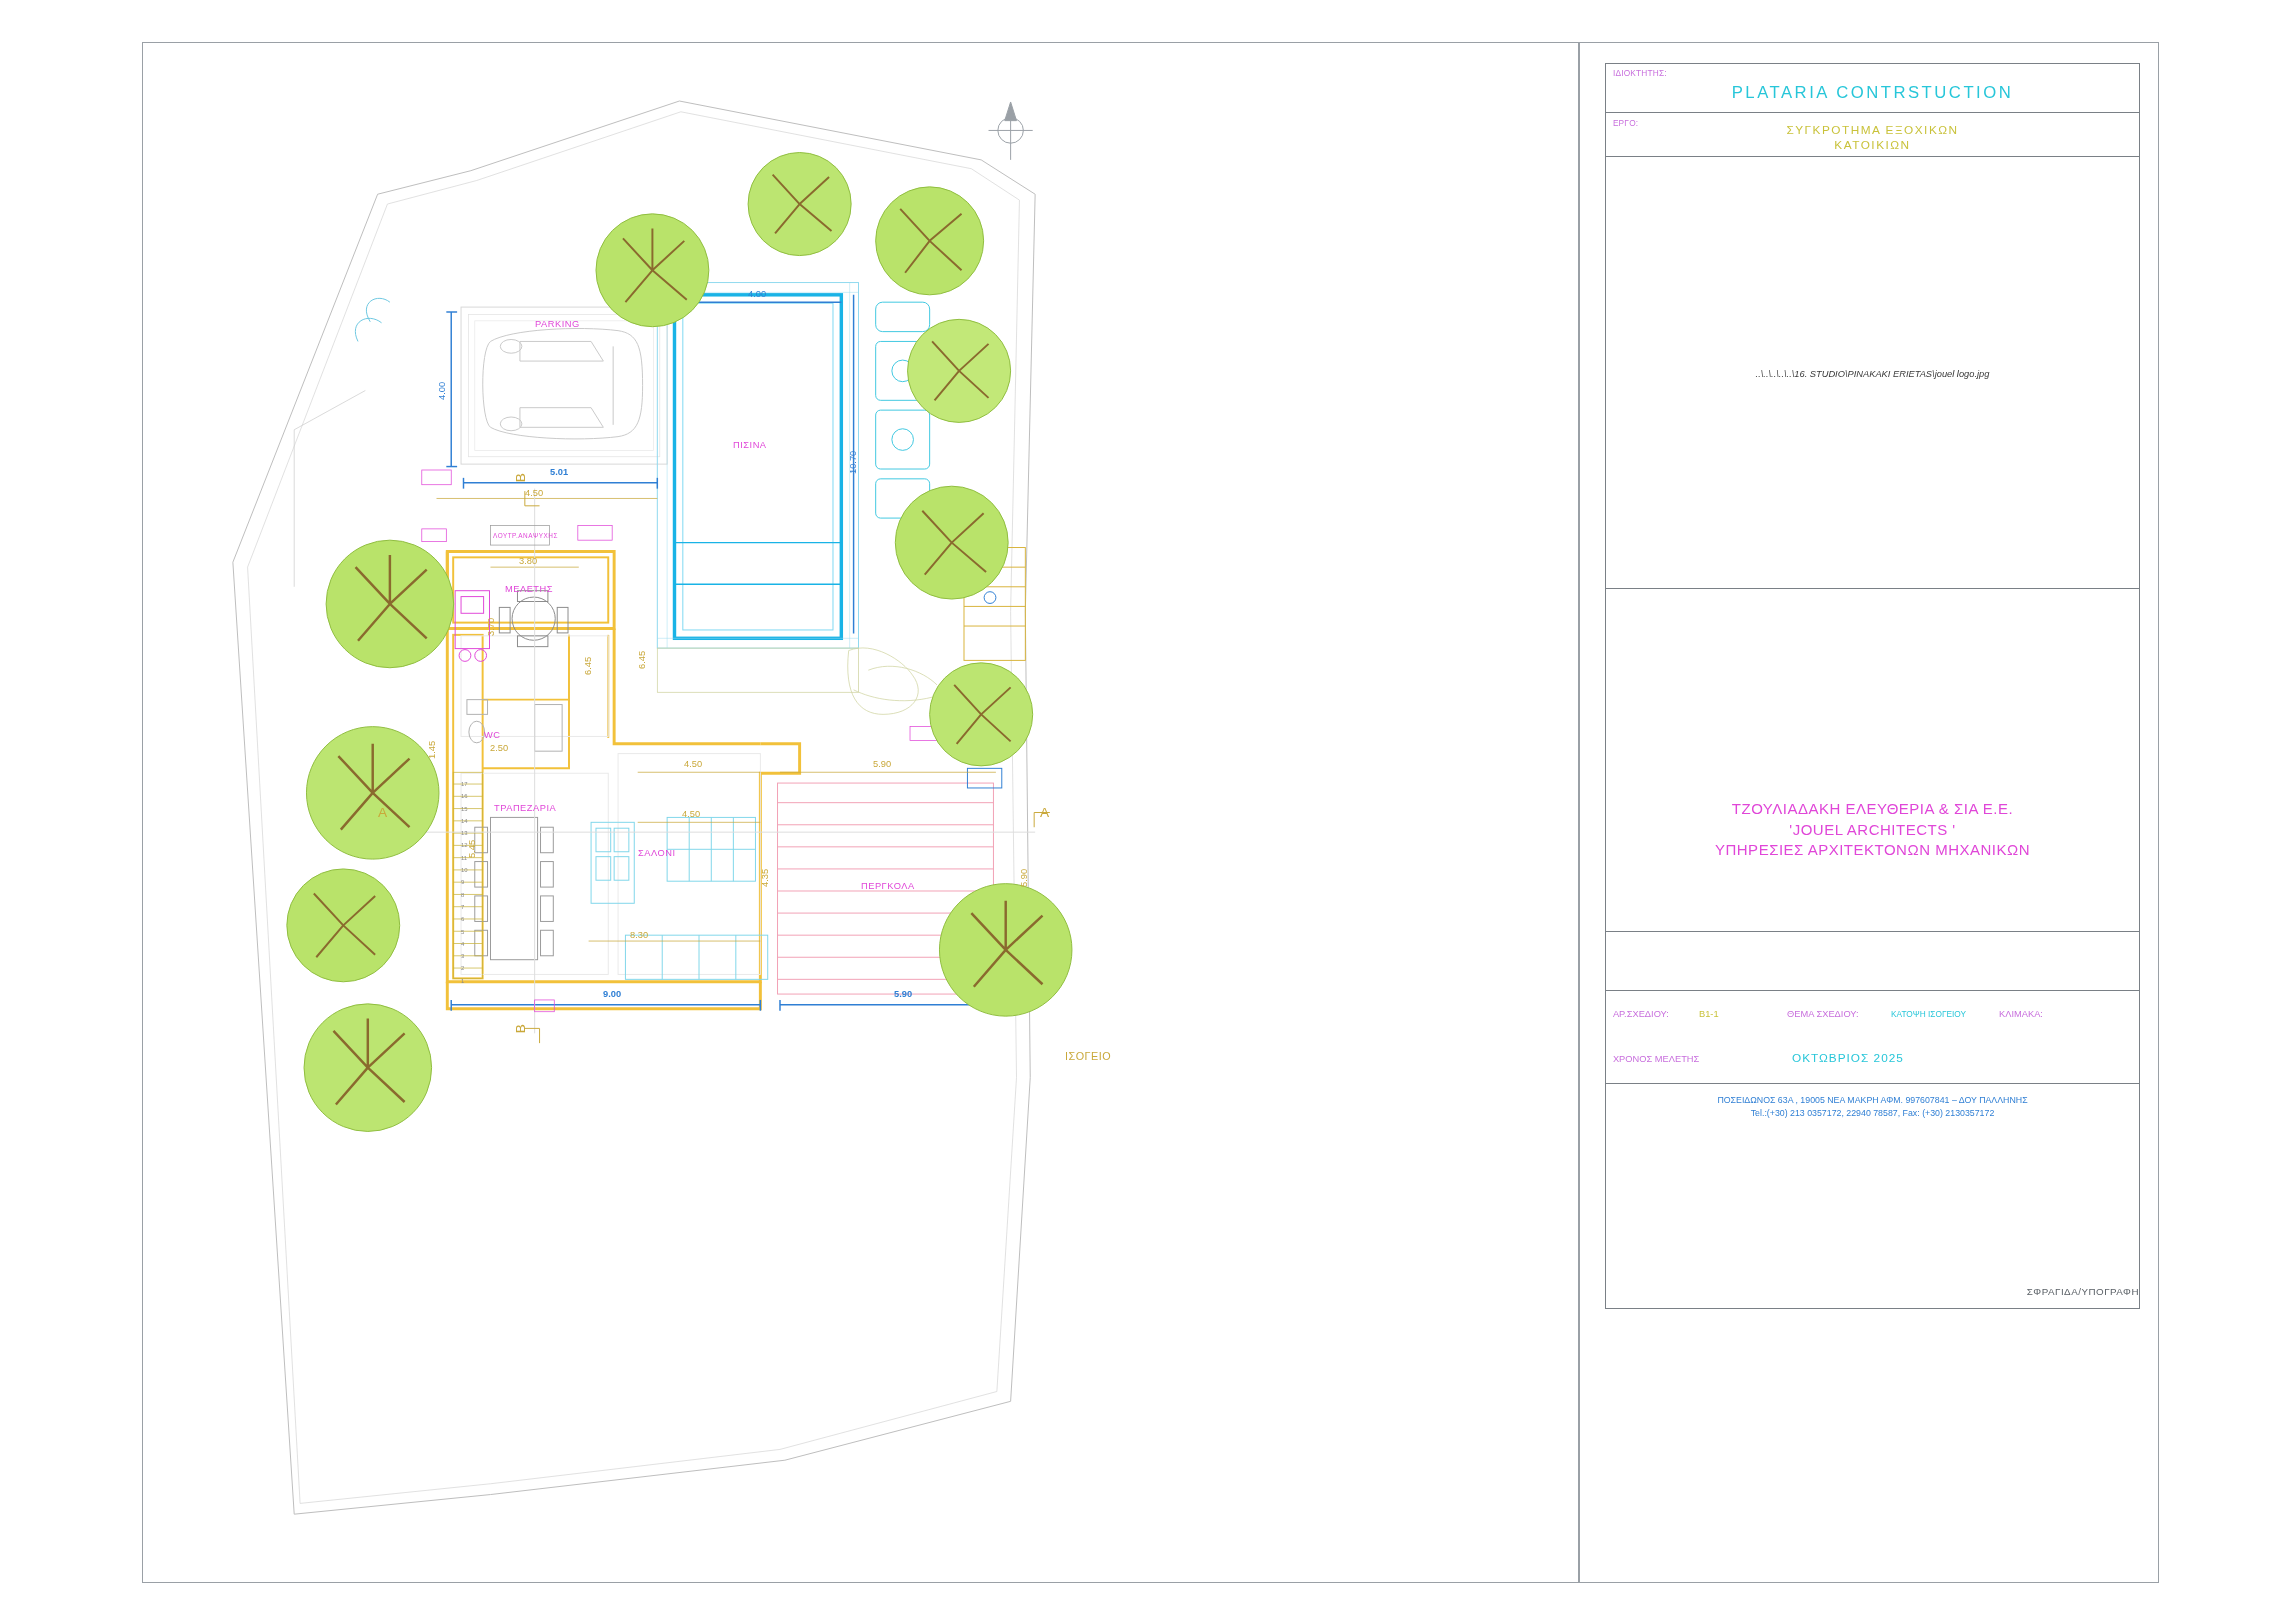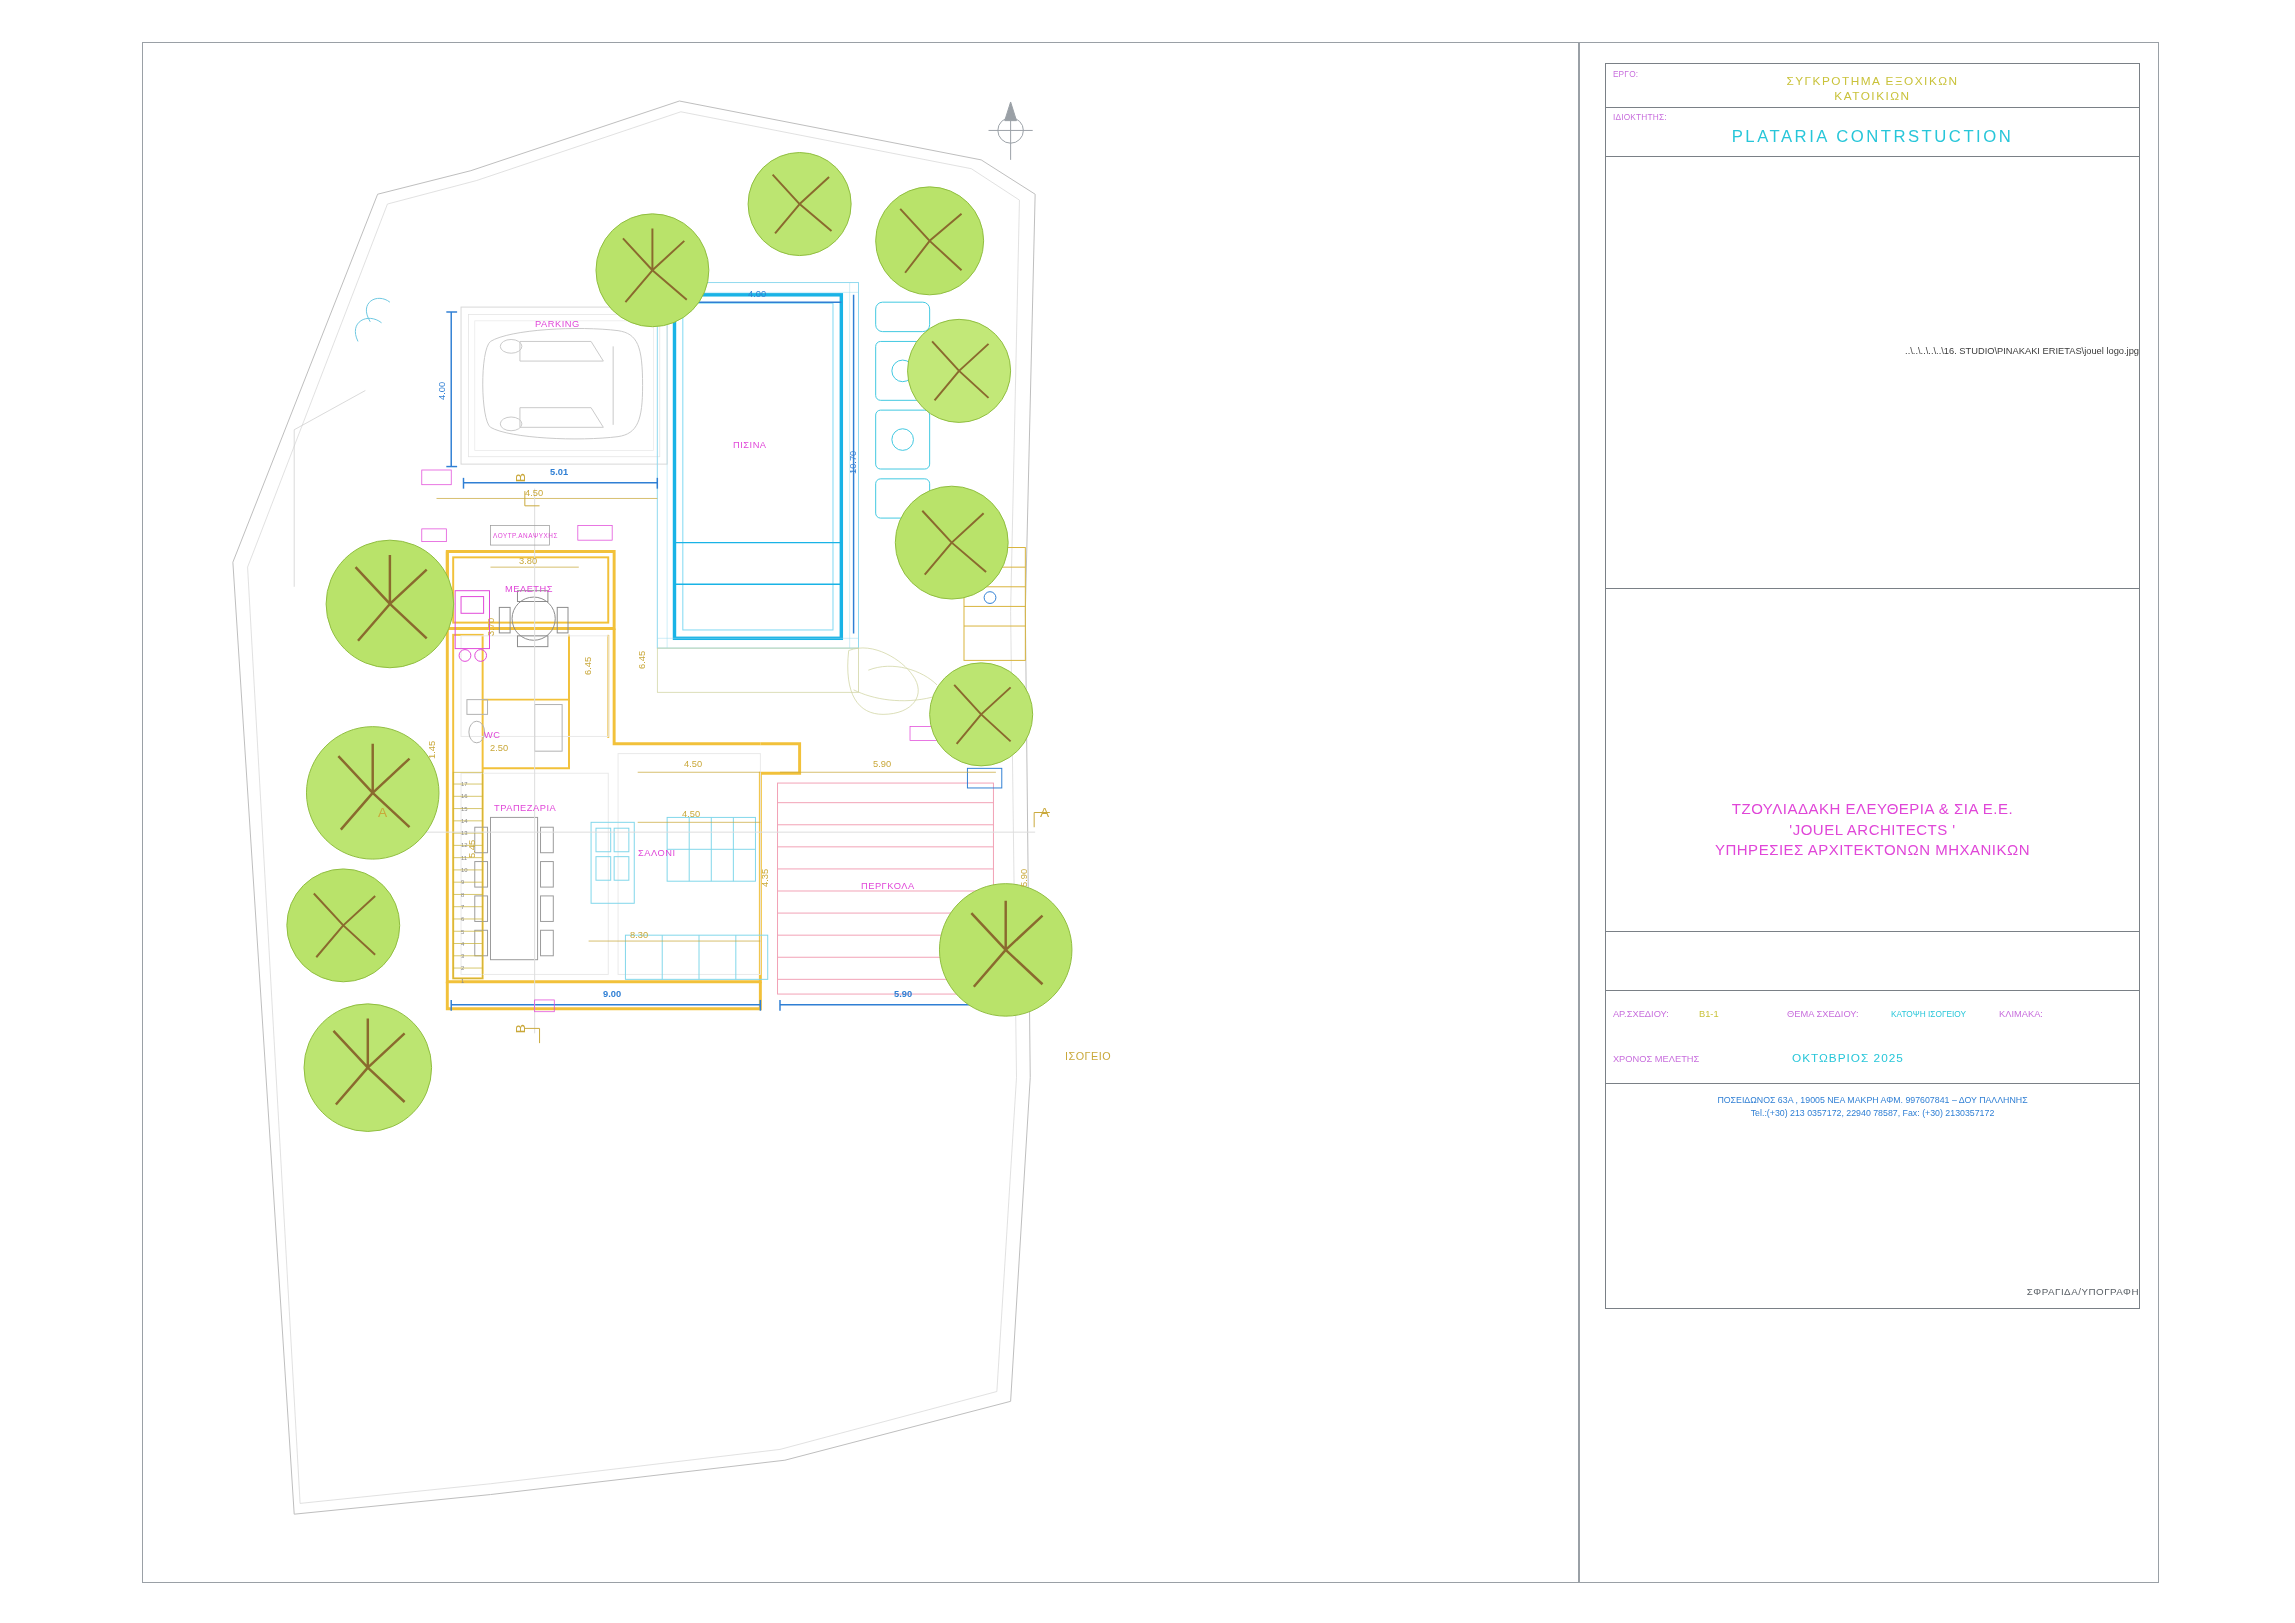--- a/index.html
+++ b/index.html
@@ -18,21 +18,21 @@
 
   .row-owner{position:relative;border:1px solid #7a8086;border-bottom:none;box-sizing:border-box;height:49px;}
   .row-ergo{position:relative;border:1px solid #7a8086;border-bottom:none;box-sizing:border-box;height:44px;}
   .row-thesi{position:relative;border:1px solid #7a8086;border-bottom:none;box-sizing:border-box;height:52px;}
   .row-logo{position:relative;border:1px solid #7a8086;border-bottom:none;box-sizing:border-box;height:432px;}
   .row-firm{position:relative;border:1px solid #7a8086;border-bottom:none;box-sizing:border-box;height:343px;}
   .row-blank{position:relative;border:1px solid #7a8086;border-bottom:none;box-sizing:border-box;height:59px;}
   .row-draw{position:relative;border:1px solid #7a8086;border-bottom:none;box-sizing:border-box;height:93px;}
   .row-addr{position:relative;border:1px solid #7a8086;box-sizing:border-box;height:226px;}
 
-  .logo-path{position:absolute;left:0;right:0;top:189px;text-align:right;font-size:9.3px;color:#3a3a3a;}
+  .logo-path{position:absolute;left:0;right:0;top:212px;text-align:center;font-size:9.3px;color:#3a3a3a;font-style:italic;}
   .firm-l1{position:absolute;left:0;right:0;top:211px;text-align:center;font-size:15px;color:#e046d8;letter-spacing:0.5px;}
   .firm-l2{position:absolute;left:0;right:0;top:232px;text-align:center;font-size:15px;color:#e046d8;letter-spacing:0.5px;}
   .firm-l3{position:absolute;left:0;right:0;top:252px;text-align:center;font-size:15px;color:#e046d8;letter-spacing:0.5px;}
 
   .draw-r1{position:absolute;top:17.7px;left:0;right:0;font-size:9.3px;}
   .draw-r2{position:absolute;top:63px;left:0;right:0;font-size:9.3px;}
   .lbl{position:absolute;color:#c86edd;}
   .val{position:absolute;color:#c9c23a;}
   .val-c{position:absolute;color:#27c6d9;}
 
@@ -400,29 +400,29 @@
         <div>3</div>
         <div>2</div>
         <div>1</div>
       </div>
 
     <div class="lbl-txt" style="left:886px;top:1003px;color:#c9a83a;font-size:10.8px;margin-left:32px;">ΙΣΟΓΕΙΟ</div>
   </div>
 
   <div class="tb">
 
+    <div class="tb-box row-owner">
+      <div class="tb-label" style="left:6.9px;top:3.9px;">ΙΔΙΟΚΤΗΤΗΣ:</div>
+      <div class="tb-center t-cyan" style="position:absolute;left:0;right:0;top:18.6px;font-size:16.7px;letter-spacing:2.5px;">PLATARIA  CONTRSTUCTION</div>
+    </div>
+
     <div class="tb-box row-ergo">
       <div class="tb-label" style="left:6.9px;top:4.9px;">ΕΡΓΟ:</div>
       <div class="t-yellow" style="position:absolute;left:0;right:0;top:9.8px;text-align:center;font-size:11.8px;letter-spacing:1.5px;">ΣΥΓΚΡΟΤΗΜΑ  ΕΞΟΧΙΚΩΝ</div>
       <div class="t-yellow" style="position:absolute;left:0;right:0;top:24.5px;text-align:center;font-size:11.8px;letter-spacing:1.5px;">ΚΑΤΟΙΚΙΩΝ</div>
-    </div>
-
-    <div class="tb-box row-owner">
-      <div class="tb-label" style="left:6.9px;top:3.9px;">ΙΔΙΟΚΤΗΤΗΣ:</div>
-      <div class="tb-center t-cyan" style="position:absolute;left:0;right:0;top:18.6px;font-size:16.7px;letter-spacing:2.5px;">PLATARIA  CONTRSTUCTION</div>
     </div>
 
 
     <div class="tb-box row-logo">
       <div class="logo-path">..\..\..\..\..\16. STUDIO\PINAKAKI ERIETAS\jouel logo.jpg</div>
     </div>
 
     <div class="tb-box row-firm">
       <div class="firm-l1">ΤΖΟΥΛΙΑΔΑΚΗ ΕΛΕΥΘΕΡΙΑ &amp; ΣΙΑ Ε.Ε.</div>
       <div class="firm-l2">'JOUEL ARCHITECTS '</div>

